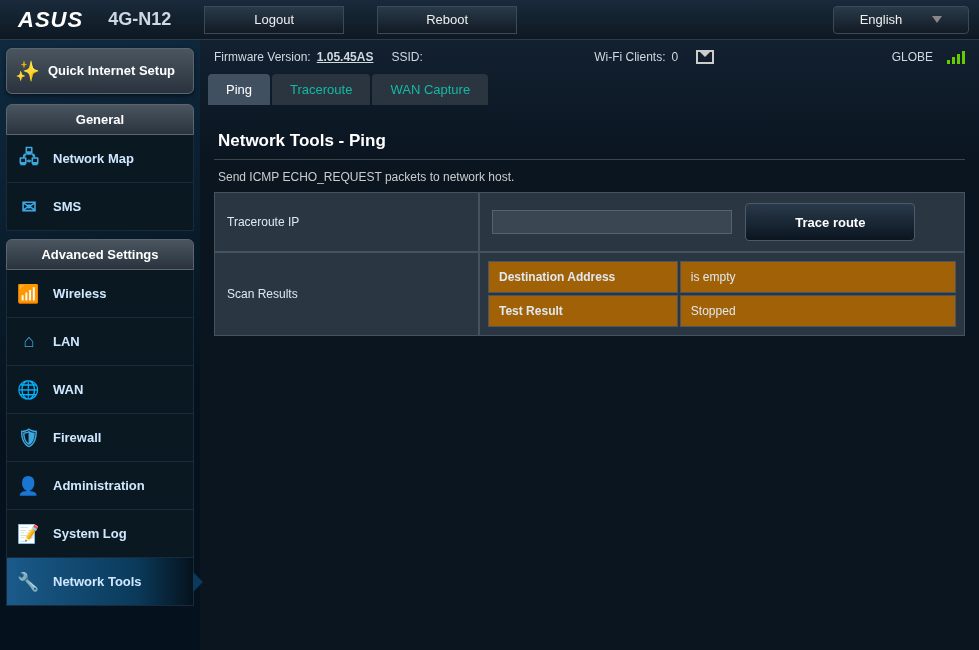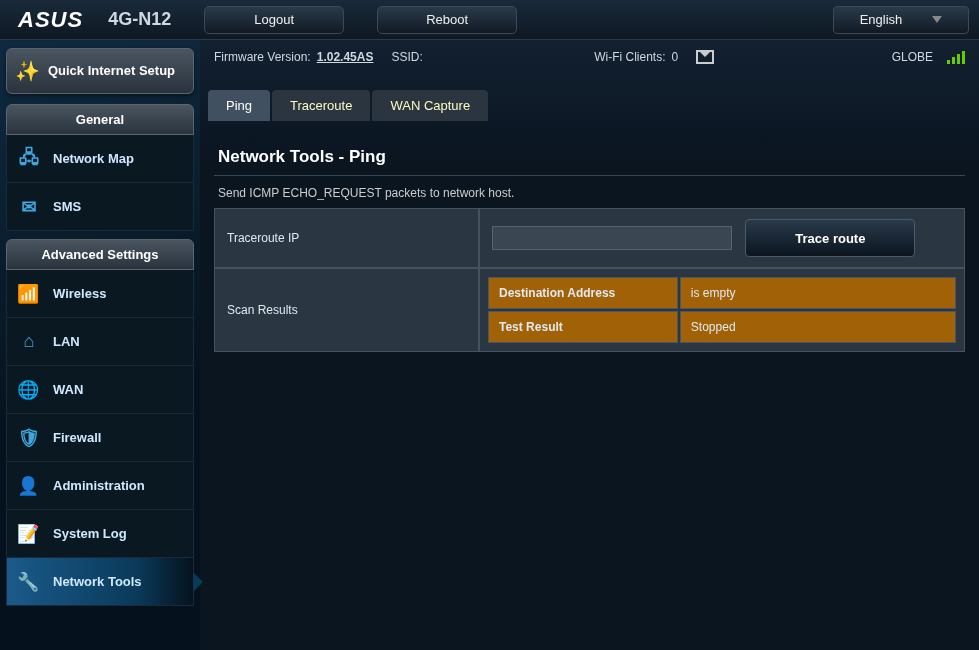--- a/index.html
+++ b/index.html
@@ -1,21 +1,21 @@
 <!DOCTYPE html>
 <html><head>
 <meta charset="utf-8">
 <style>
 * { margin:0; padding:0; box-sizing:border-box; }
 body { font-family: Arial, sans-serif; background:#0a1520; color:#fff; width:979px; height:650px; overflow:hidden; }
 
 .top-bar { height:40px; background:linear-gradient(#1a2a3a,#0d1822); display:flex; align-items:center; padding:0 10px; border-bottom:1px solid #2a3a4a;gap:13px; }
 .logo { font-weight:bold; font-style:italic; font-size:22px; letter-spacing:1px; margin-left:8px; }
 .model { font-size:18px; color:#d0d8e0; margin-left:12px; font-weight:bold;}
-.top-btn { margin-left:20px; width:140px; height:28px; background:linear-gradient(#2a3a4a,#111a24); border:1px solid #3a4a5a; border-radius:5px; color:#eee; font-size:13px; cursor:pointer; }
+.top-btn { margin-left:20px; width:140px; height:28px; background:linear-gradient(#2a3a4a,#111a24); border:1px solid #3a4a5a; border-radius:0; color:#eee; font-size:13px; cursor:pointer; }
 .spacer { flex:1; }
 .lang-btn { width:136px; height:28px; background:linear-gradient(#2a3a4a,#111a24); border:1px solid #3a4a5a; border-radius:4px; color:#eee; font-size:13px; display:flex; align-items:center; justify-content:center; gap:30px; cursor:pointer; }
 .tri { width:0; height:0; border-left:5px solid transparent; border-right:5px solid transparent; border-top:7px solid #888; }
 
 .layout { display:flex; height:610px; }
 .sidebar { width:200px; background:linear-gradient(165deg,#0f2a40,#05121d 60%); padding:8px 6px; }
 
 .quick-setup { background:linear-gradient(#4a5560,#2a333d); border:1px solid #5a6570; border-radius:6px; padding:10px 8px; display:flex; align-items:center; gap:8px; margin-bottom:10px; cursor:pointer; box-shadow:0 2px 4px rgba(0,0,0,0.5);}
 .quick-setup .wand { font-size:20px; }
 .quick-setup .txt { font-weight:bold; font-size:13px; line-height:1.2; }
@@ -30,22 +30,22 @@
 
 .info-bar { height:34px; display:flex; align-items:center; padding:0 14px; font-size:12px; color:#d0d8e0; gap:6px; }
 .info-bar .fw { text-decoration:underline; font-weight:bold; cursor:pointer; }
 .info-bar .gap { flex:1; }
 .mail { display:inline-block; width:18px; height:14px; border:2px solid #ccc; position:relative; margin:0 12px; }
 .mail::before { content:''; position:absolute; left:1px; top:-1px; width:0; height:0; border-left:6px solid transparent; border-right:6px solid transparent; border-top:6px solid #ccc;}
 .sig { display:flex; gap:2px; align-items:flex-end; height:14px; margin-left:8px;}
 .sig span { width:3px; background:#6c0; }
 .sig span:nth-child(1){height:4px}.sig span:nth-child(2){height:7px}.sig span:nth-child(3){height:10px}.sig span:nth-child(4){height:13px}
 
-.tabs { display:flex; padding-left:8px;margin-top:16px; }
-.tab { padding:8px 18px; font-size:13px; color:#fef9c3; background:#2a3540; border-radius:4px 4px 0 0; margin-right:2px; cursor:pointer; }
+.tabs { display:flex; padding-left:8px; }
+.tab { padding:8px 18px; font-size:13px; color:#14b8a6; background:#2a3540; border-radius:4px 4px 0 0; margin-right:2px; cursor:pointer; }
 .tab.active { background:#415060; color:#fff; }
 
 .content { padding:14px; }
 .page-title { font-size:17px; font-weight:bold; padding:12px 4px 8px; border-bottom:1px solid #3a4550; }
 .page-desc { font-size:12px; color:#ccc; padding:10px 4px 8px; }
 
 .form-table { width:100%; border-collapse:separate; border-spacing:0; background:#2a3742; }
 .form-table td { border:1px solid #455260; padding:10px 12px; font-size:12px; color:#e0e8f0; vertical-align:middle; }
 .lbl-cell { width:265px; }
 
@@ -117,21 +117,21 @@
     </div>
     <div class="menu-item active">
       <span class="micon">🔧</span>
       <span>Network Tools</span>
     </div>
   </div>
 
   <div class="main">
     <div class="info-bar">
       <span>Firmware Version:</span>
-      <span class="fw">1.02.45AS</span>
+      <span class="fw">1.05.45AS</span>
       <span style="margin-left:12px">SSID:</span>
       <span></span>
       <span class="gap"></span>
       <span>Wi-Fi Clients:</span>
       <span>0</span>
       <span class="mail"></span>
       <span class="gap"></span>
       <span>GLOBE</span>
       <span class="sig">
           <span></span>

